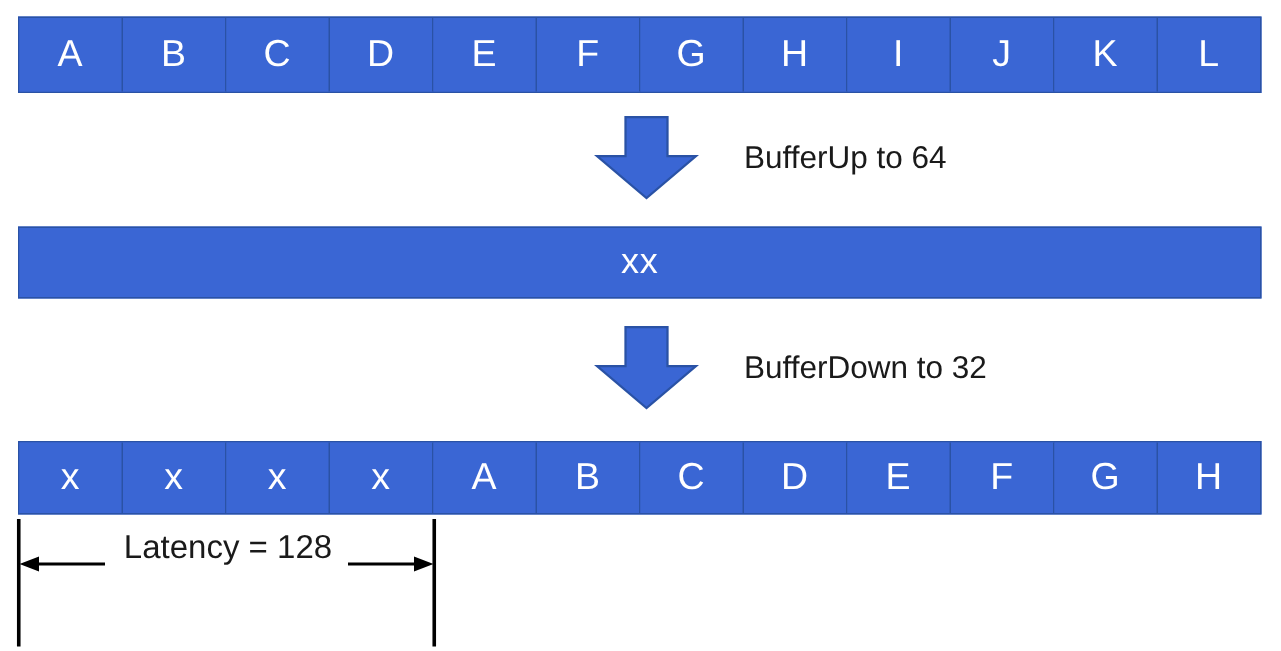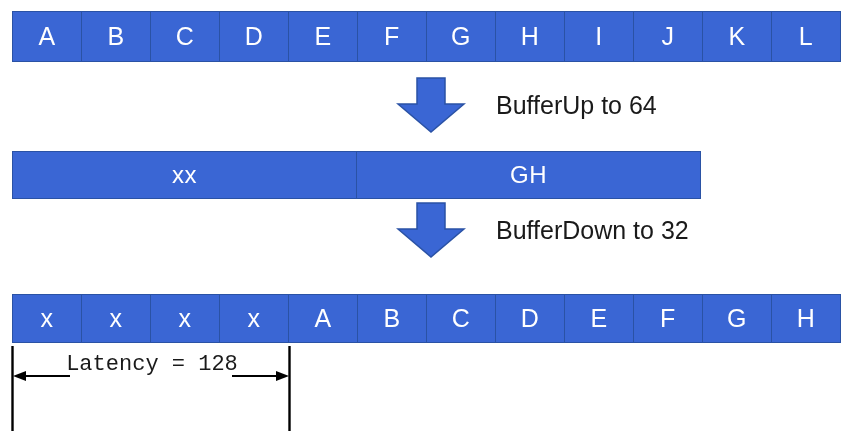--- a/index.html
+++ b/index.html
@@ -46,21 +46,21 @@
     white-space: nowrap;
   }
   .buffer-cell:last-child { border-right: none; }
 
   #row-1 {
     left: 12px;  top: 11px;  width: 829px; height: 51px;
   }
   #row-1 .buffer-cell { flex: 1 1 0; font-size: 25px; }
 
   #row-2 {
-    left: 12px;  top: 151px; width: 689px; height: 48px;
+    left: 12px;  top: 151px; width: 829px; height: 48px;
   }
   #row-2 .buffer-cell { flex: 1 1 0; font-size: 24px; }
 
   #row-3 {
     left: 12px;  top: 294px; width: 829px; height: 49px;
   }
   #row-3 .buffer-cell { flex: 1 1 0; font-size: 25px; }
 
   
   .step {
@@ -68,45 +68,45 @@
     display: flex;
     align-items: center;
   }
   .step-arrow {
     width: 70px;
     height: 58px;
     flex: none;
   }
   .step-label {
     font-family: "Liberation Sans", sans-serif;
-    font-size: 25px;
+    font-size: 21px;
     color: #1a1a1a;
     white-space: nowrap;
     margin-left: 30px;
     line-height: 1;
   }
 
   #step-1 { left: 396px; top: 76px; }
-  #step-2 { left: 396px; top: 201px; }
+  #step-2 { left: 396px; top: 216px; }
 
   
   #latency-bracket {
     position: absolute;
     left: 0px;
     top: 343px;
     width: 340px;
     height: 91px;
   }
   #latency-caption {
     position: absolute;
     left: 32px;
     top: 352px;
     width: 240px;
     text-align: center;
-    font-family: Liberation Mono, monospace;
+    font-family: Liberation Sans, sans-serif;
     font-size: 22px;
     line-height: 1.18;
     color: #1a1a1a;
   }
 </style>
 </head>
 <body>
 
 <div id="diagram">
 
@@ -127,21 +127,20 @@
 
   <div class="step" id="step-1">
     <svg class="step-arrow" viewBox="0 0 70 58">
       <polygon points="21,2 49,2 49,28 68,28 35,56 2,28 21,28" fill="#3a66d4" stroke="#2a52a5" stroke-width="1.5" stroke-linejoin="miter"></polygon>
     </svg>
     <span class="step-label">BufferUp to 64</span>
   </div>
 
   <div class="buffer-row" id="row-2">
     <div class="buffer-cell">xx</div>
-    <div class="buffer-cell">GH</div>
   </div>
 
   <div class="step" id="step-2">
     <svg class="step-arrow" viewBox="0 0 70 58">
       <polygon points="21,2 49,2 49,28 68,28 35,56 2,28 21,28" fill="#3a66d4" stroke="#2a52a5" stroke-width="1.5" stroke-linejoin="miter"></polygon>
     </svg>
     <span class="step-label">BufferDown to 32</span>
   </div>
 
   <div class="buffer-row" id="row-3">

